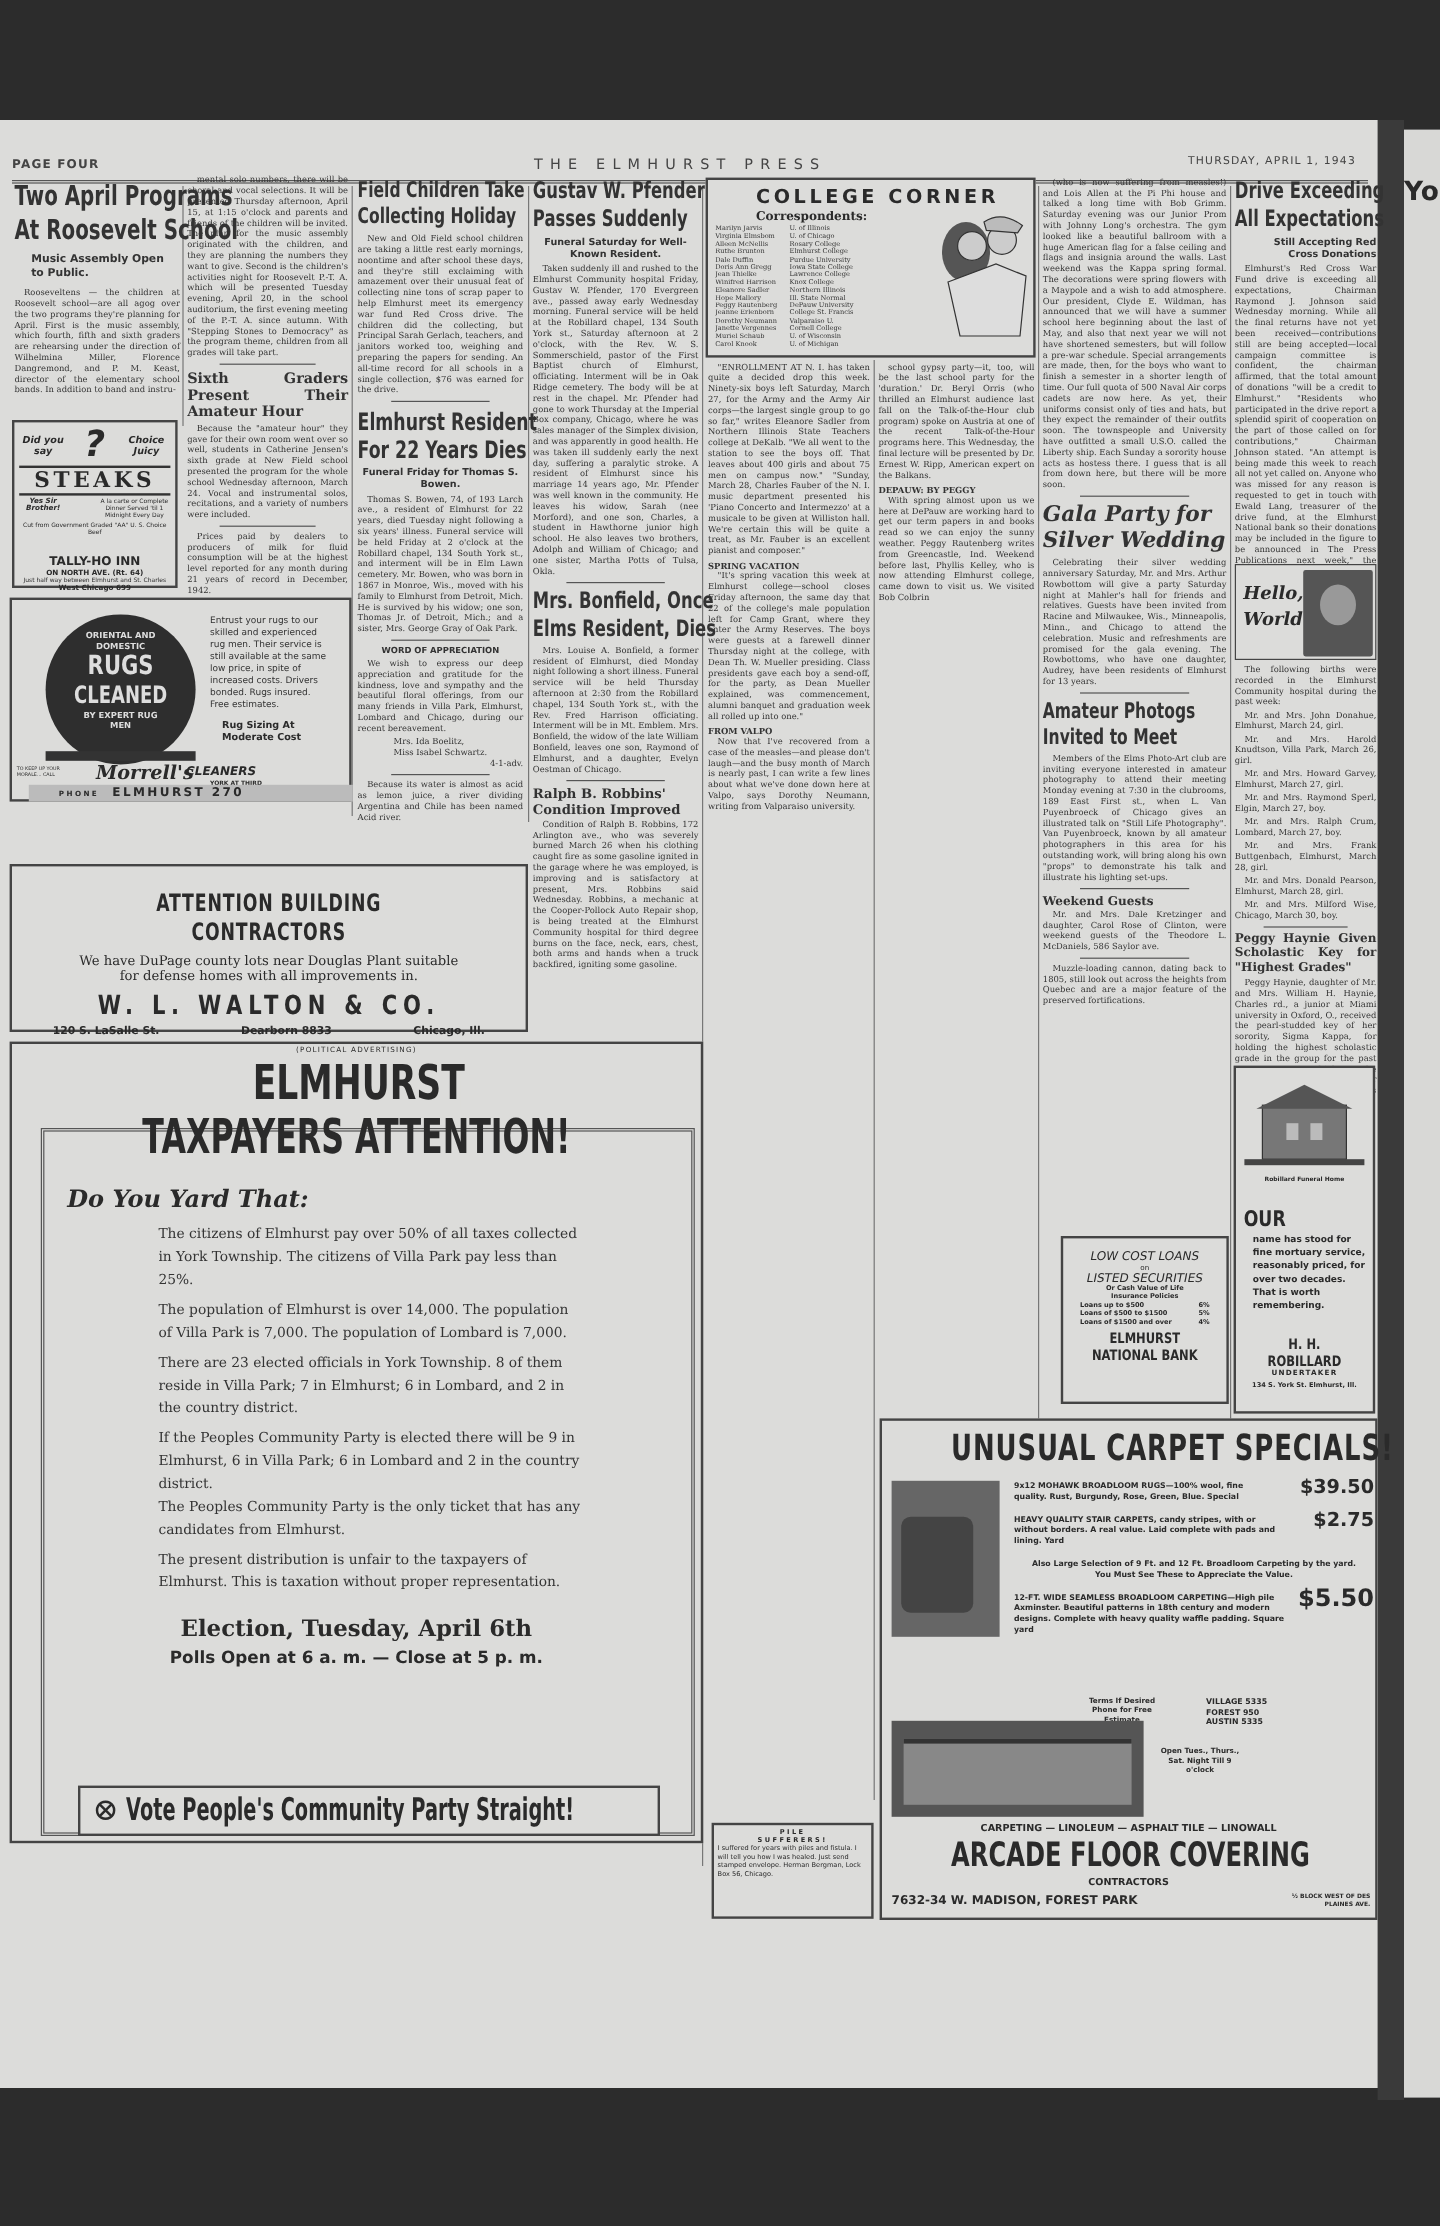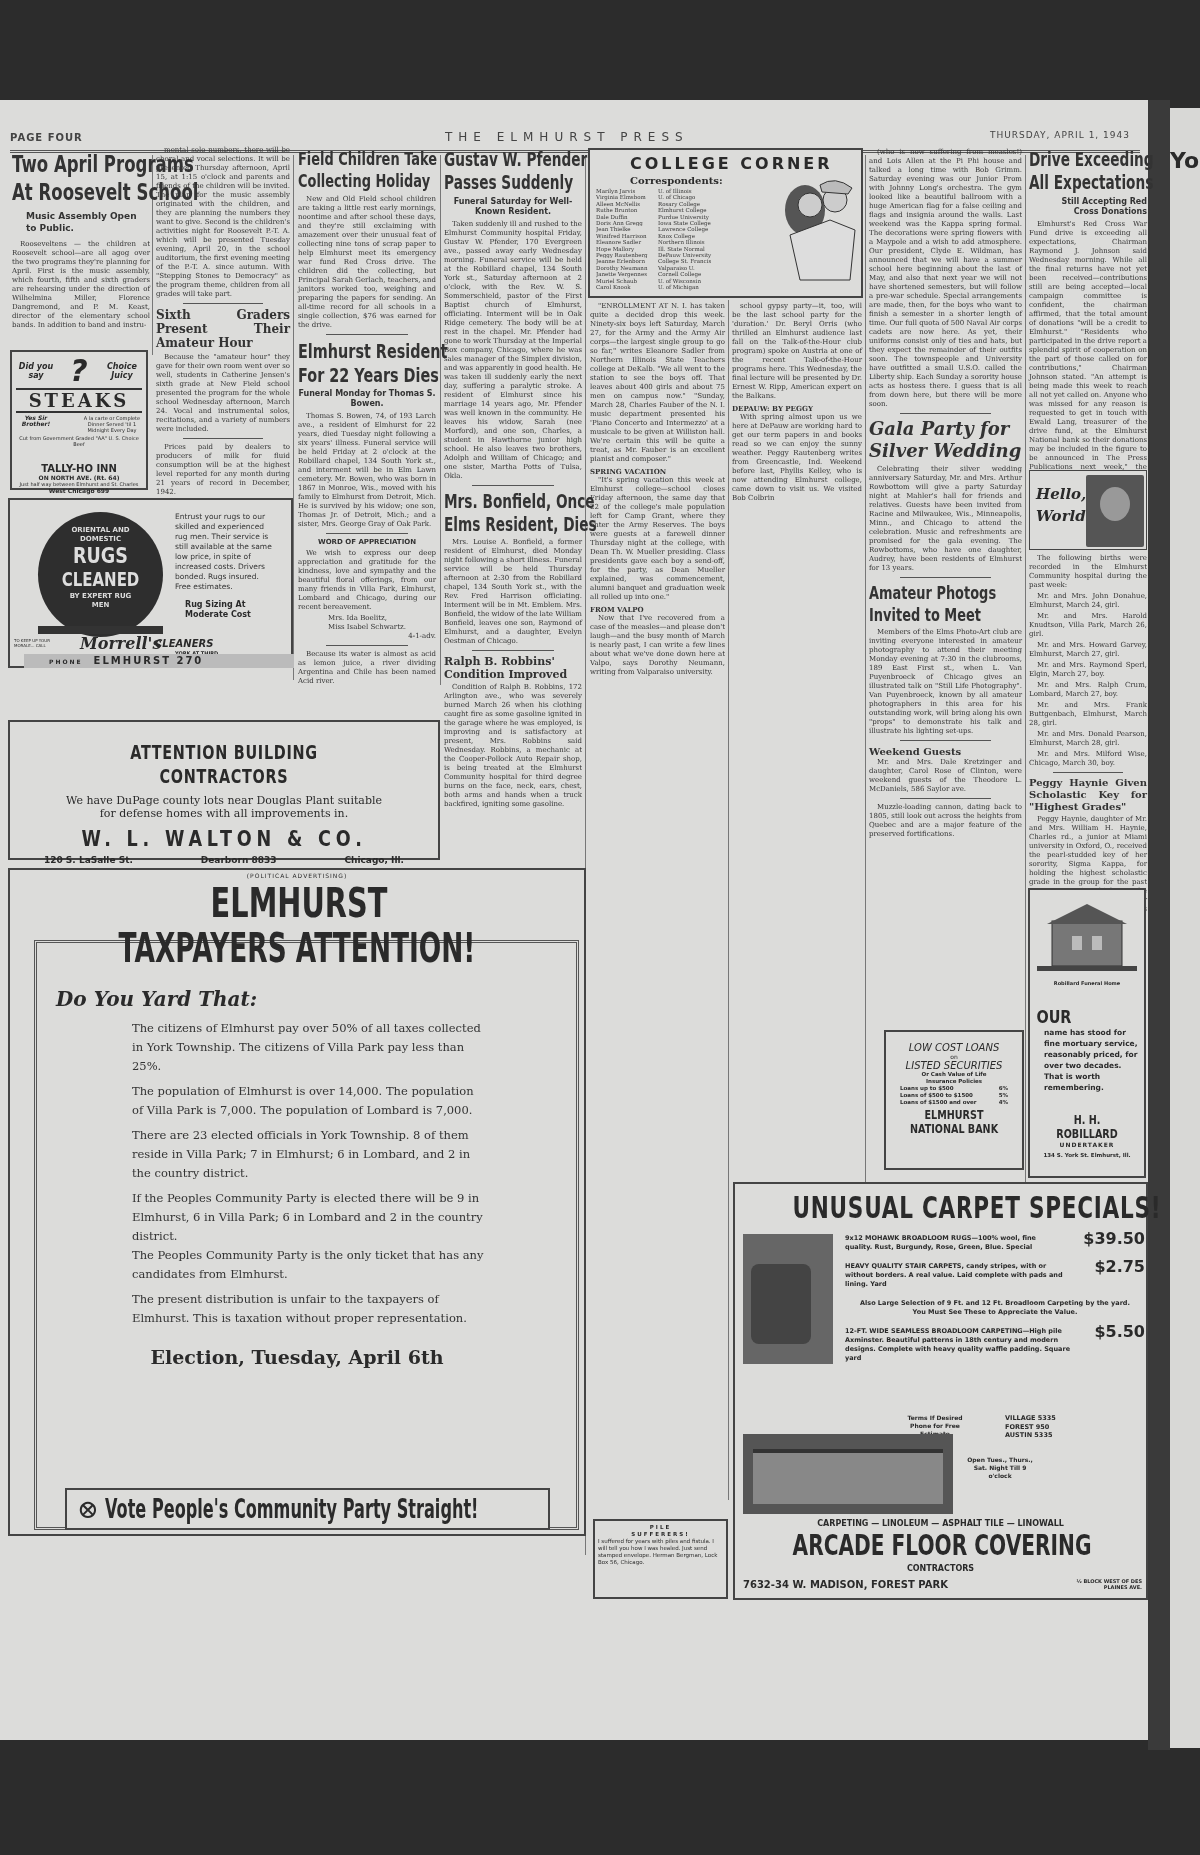--- a/index.html
+++ b/index.html
@@ -99,21 +99,21 @@
   </div>
 </div>
 
 <div class="col" style="left:298px;top:148px;width:138px">
   <span class="hd-cond" style="font-size:18px;line-height:22px">Field Children Take</span>
   <span class="hd-cond" style="font-size:18px;line-height:22px;margin-bottom:3px">Collecting Holiday</span>
   <div class="p">New and Old Field school children are taking a little rest early mornings, noontime and after school these days, and they're still exclaiming with amazement over their unusual feat of collecting nine tons of scrap paper to help Elmhurst meet its emergency war fund Red Cross drive. The children did the collecting, but Principal Sarah Gerlach, teachers, and janitors worked too, weighing and preparing the papers for sending. An all-time record for all schools in a single collection, $76 was earned for the drive.</div>
   <div class="short-rule"></div>
   <span class="hd-cond" style="font-size:20px;line-height:24px;margin-top:4px">Elmhurst Resident</span>
   <span class="hd-cond" style="font-size:20px;line-height:24px">For 22 Years Dies</span>
-  <span class="hd-sub" style="font-size:8px;line-height:10px;margin:2px 0 3px">Funeral Monday for Thomas S. Bowen.</span>
+  <span class="hd-sub" style="font-size:8px;line-height:10px;margin:2px 0 3px">Funeral Friday for Thomas S. Bowen.</span>
   <div class="p">Thomas S. Bowen, 74, of 193 Larch ave., a resident of Elmhurst for 22 years, died Tuesday night following a six years' illness. Funeral service will be held Friday at 2 o'clock at the Robillard chapel, 134 South York st., and interment will be in Elm Lawn cemetery. Mr. Bowen, who was born in 1867 in Monroe, Wis., moved with his family to Elmhurst from Detroit, Mich. He is survived by his widow; one son, Thomas Jr. of Detroit, Mich.; and a sister, Mrs. George Gray of Oak Park.</div>
   <div class="short-rule"></div>
   <span class="hd-sub" style="font-size:7px;margin:2px 0">WORD OF APPRECIATION</span>
   <div class="p">We wish to express our deep appreciation and gratitude for the kindness, love and sympathy and the beautiful floral offerings, from our many friends in Villa Park, Elmhurst, Lombard and Chicago, during our recent bereavement.</div>
   <div style="padding-left:30px">Mrs. Ida Boelitz,</div>
   <div style="padding-left:30px">Miss Isabel Schwartz.</div>
   <div style="text-align:right">4-1-adv.</div>
   <div class="short-rule"></div>
   <div class="p">Because its water is almost as acid as lemon juice, a river dividing Argentina and Chile has been named Acid river.</div>
 </div>
@@ -153,20 +153,21 @@
   <div style="position:relative;font:italic bold 20px 'DejaVu Serif',serif;margin:16px 0 8px 46px">Do You Yard That:</div>
   <div style="position:relative;margin-left:122px;width:355px;font:11.5px/19px 'DejaVu Serif',serif;color:#333">
     <p style="margin-bottom:6px">The citizens of Elmhurst pay over 50% of all taxes collected in York Township. The citizens of Villa Park pay less than 25%.</p>
     <p style="margin-bottom:6px">The population of Elmhurst is over 14,000. The population of Villa Park is 7,000. The population of Lombard is 7,000.</p>
     <p style="margin-bottom:6px">There are 23 elected officials in York Township. 8 of them reside in Villa Park; 7 in Elmhurst; 6 in Lombard, and 2 in the country district.</p>
     <p style="margin-bottom:0">If the Peoples Community Party is elected there will be 9 in Elmhurst, 6 in Villa Park; 6 in Lombard and 2 in the country district.</p>
     <p style="margin-bottom:6px">The Peoples Community Party is the only ticket that has any candidates from Elmhurst.</p>
     <p style="margin-bottom:6px">The present distribution is unfair to the taxpayers of Elmhurst. This is taxation without proper representation.</p>
   </div>
   <div style="position:relative;text-align:center;font:bold 19px 'DejaVu Serif',serif;margin-top:18px">Election, Tuesday, April 6th</div>
+  <div style="position:relative;text-align:center;font:bold 14px 'DejaVu Sans',sans-serif;margin-top:6px">Polls Open at 6 a. m. — Close at 5 p. m.</div>
   <div style="position:absolute;left:55px;top:618px;width:485px;height:42px;border:2px solid #444;display:flex;align-items:center;padding-left:10px;background:#dcdcda">
     <span style="font-size:26px;margin-right:6px">⊗</span>
     <span style="font:bold 26px 'DejaVu Sans',sans-serif;transform:scaleX(.62);transform-origin:left;white-space:nowrap">Vote People's Community Party Straight!</span>
   </div>
 </div>
 
 <div class="box" style="left:588px;top:148px;width:275px;height:150px">
   <div style="font:bold 16px 'DejaVu Sans',sans-serif;letter-spacing:3px;margin:4px 0 0 40px">COLLEGE CORNER</div>
   <div style="font:bold 10px 'DejaVu Serif',serif;margin:2px 0 2px 40px">Correspondents:</div>
   <div id="corr-list" style="margin-left:6px;width:150px;font:5.5px/6.4px 'DejaVu Serif',serif;color:#333">
@@ -359,21 +360,21 @@
       <span style="width:220px">9x12 MOHAWK BROADLOOM RUGS—100% wool, fine quality. Rust, Burgundy, Rose, Green, Blue. Special</span>
       <span style="font-size:16px">$39.50</span>
     </div>
     <div style="display:flex;justify-content:space-between;margin-bottom:10px">
       <span style="width:220px">HEAVY QUALITY STAIR CARPETS, candy stripes, with or without borders. A real value. Laid complete with pads and lining. Yard</span>
       <span style="font-size:16px">$2.75</span>
     </div>
     <div style="text-align:center;margin-bottom:10px;padding:0 10px">Also Large Selection of 9 Ft. and 12 Ft. Broadloom Carpeting by the yard. You Must See These to Appreciate the Value.</div>
     <div style="display:flex;justify-content:space-between">
       <span style="width:240px">12-FT. WIDE SEAMLESS BROADLOOM CARPETING—High pile Axminster. Beautiful patterns in 18th century and modern designs. Complete with heavy quality waffle padding. Square yard</span>
-      <span style="font-size:16px">$5.50</span>
+      <span style="font-size:20px">$5.50</span>
     </div>
   </div>
   <div style="position:absolute;left:165px;top:230px;width:70px;text-align:center;font:bold 6px/8px 'DejaVu Sans',sans-serif">Terms If Desired Phone for Free Estimate</div>
   <div id="carpet-phones" style="position:absolute;left:270px;top:230px;font:bold 6.5px/8.5px 'DejaVu Sans',sans-serif">
       <div>VILLAGE 5335</div>
       <div>FOREST 950</div>
       <div>AUSTIN 5335</div>
     </div>
   <div style="position:absolute;left:230px;top:272px;width:70px;text-align:center;font:bold 6px/8px 'DejaVu Sans',sans-serif">Open Tues., Thurs., Sat. Night Till 9 o'clock</div>
   <div style="position:absolute;left:8px;top:250px;width:210px;height:80px;background:#555">

